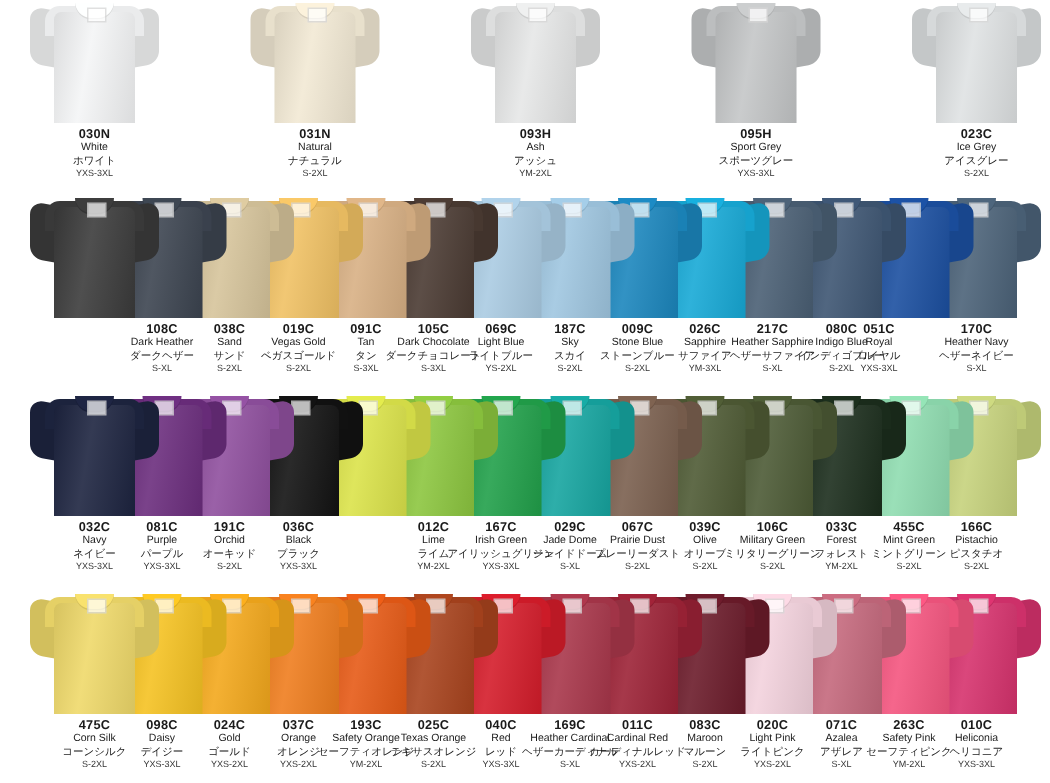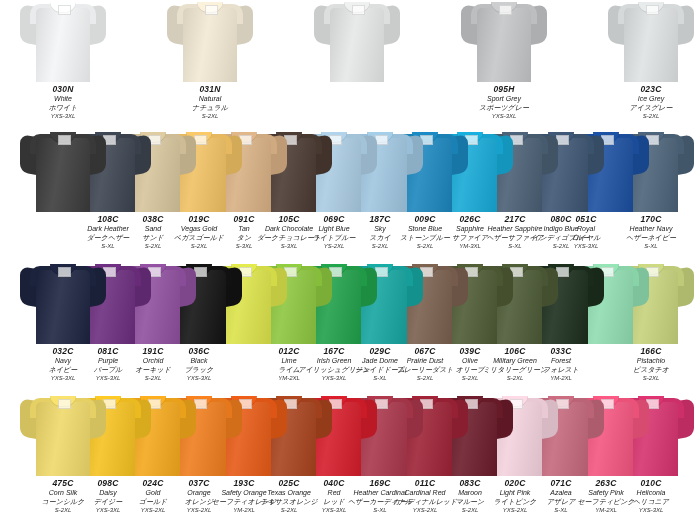--- a/index.html
+++ b/index.html
@@ -45,21 +45,21 @@
     position:absolute;left:38px;top:5px;
     width:11px;height:8px;background:rgba(255,255,255,.72);
     border:1px solid rgba(0,0,0,.12);
   }
   .shade{
     position:absolute;left:16px;top:8px;width:54px;height:74px;
     background:linear-gradient(100deg,rgba(0,0,0,.10) 0%,rgba(255,255,255,.10) 42%,rgba(0,0,0,.10) 100%);
     border-radius:5px 5px 0 0;pointer-events:none;
   }
 
-  .labels{position:relative;height:48px;font-style:italic;}
+  .labels{position:relative;height:48px;}
   .label{
     position:absolute;top:0;width:86px;text-align:center;color:#1a1a1a;
   }
   .code{font-size:8.5px;font-weight:bold;letter-spacing:.2px;line-height:10px;}
   .en{font-size:7px;line-height:9px;}
   .jp{font-size:7px;line-height:9px;}
   .sz{font-size:6px;line-height:8px;color:#333;}
 </style>
 </head>
 <body>
@@ -123,20 +123,26 @@
         <div class="en">White</div>
         <div class="jp">ホワイト</div>
         <div class="sz">YXS-3XL</div>
       </div>
       <div class="label" style="left: 167px;">
         <div class="code">031N</div>
         <div class="en">Natural</div>
         <div class="jp">ナチュラル</div>
         <div class="sz">S-2XL</div>
       </div>
+      <div class="label" style="left: 314px;">
+        <div class="code">093H</div>
+        <div class="en">Ash</div>
+        <div class="jp">アッシュ</div>
+        <div class="sz">YM-2XL</div>
+      </div>
       <div class="label" style="left: 461px;">
         <div class="code">095H</div>
         <div class="en">Sport Grey</div>
         <div class="jp">スポーツグレー</div>
         <div class="sz">YXS-3XL</div>
       </div>
       <div class="label" style="left: 608px;">
         <div class="code">023C</div>
         <div class="en">Ice Grey</div>
         <div class="jp">アイスグレー</div>
@@ -567,20 +573,26 @@
         <div class="en">Military Green</div>
         <div class="jp">ミリタリーグリーン</div>
         <div class="sz">S-2XL</div>
       </div>
       <div class="label" style="left: 518px;">
         <div class="code">033C</div>
         <div class="en">Forest</div>
         <div class="jp">フォレスト</div>
         <div class="sz">YM-2XL</div>
       </div>
+      <div class="label" style="left: 563px;">
+        <div class="code">455C</div>
+        <div class="en">Mint Green</div>
+        <div class="jp">ミントグリーン</div>
+        <div class="sz">S-2XL</div>
+      </div>
       <div class="label" style="left: 608px;">
         <div class="code">166C</div>
         <div class="en">Pistachio</div>
         <div class="jp">ピスタチオ</div>
         <div class="sz">S-2XL</div>
       </div>
     </div>
     <div class="shirts" style="position: absolute; left: 0px; top: 394px; width: 700px;">
       <div class="shirt" style="left: 20px; z-index: 100;">
         <div class="sleeve l" style="background:#d2bf5d"></div>

